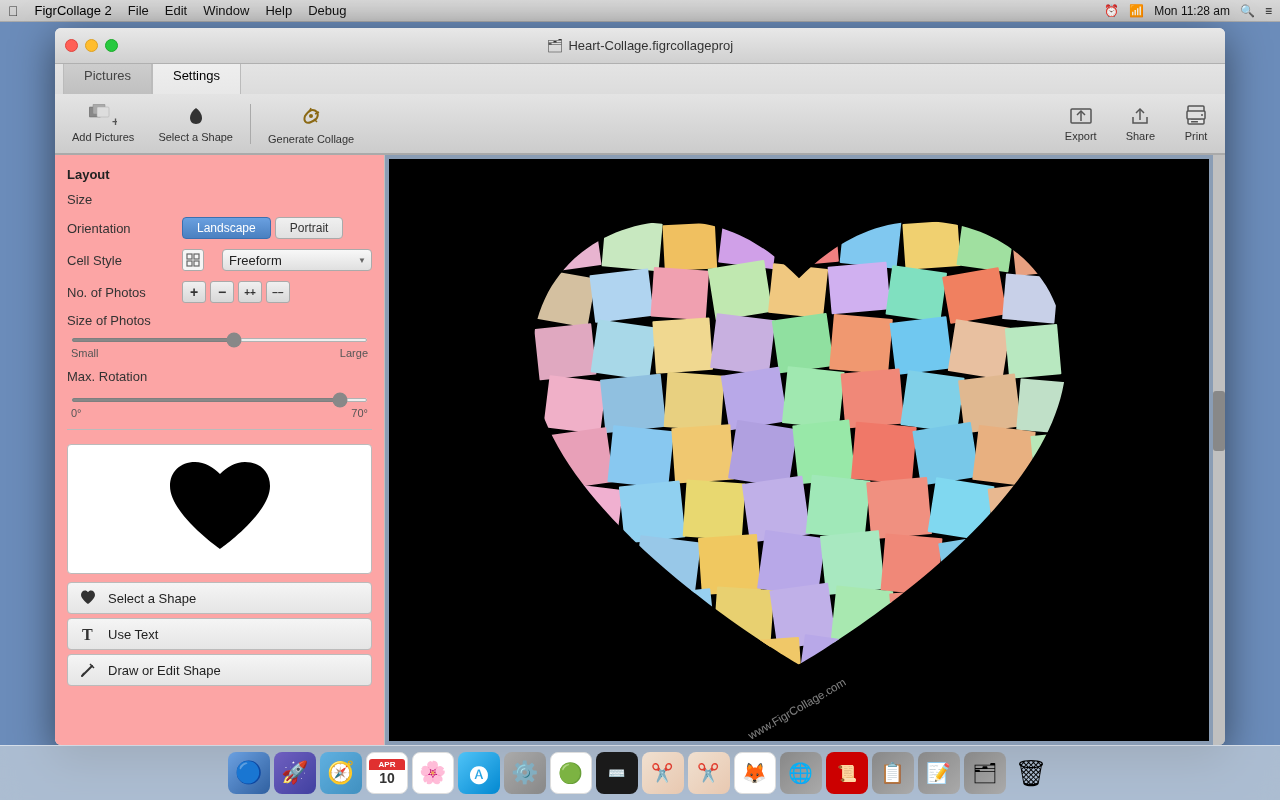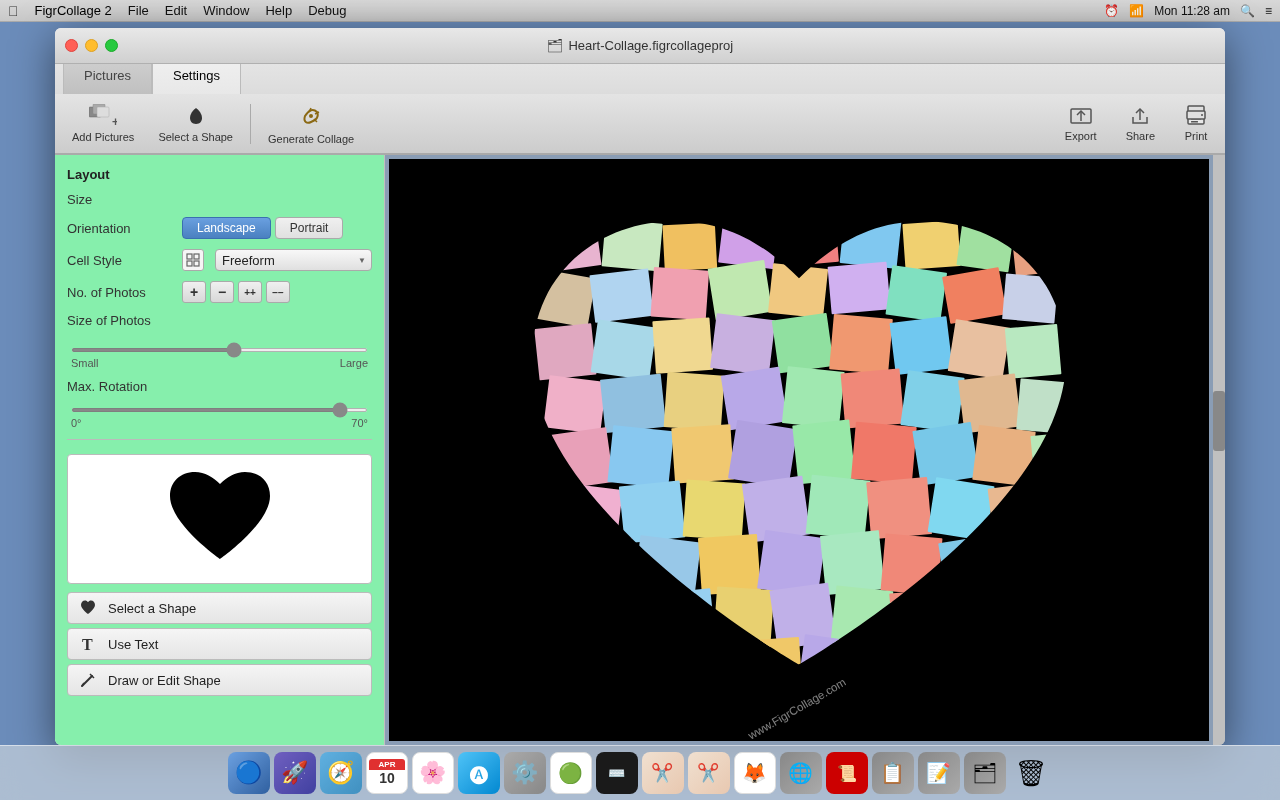--- a/index.html
+++ b/index.html
@@ -152,21 +152,21 @@
     .main-content {
       display: flex;
       flex: 1;
       overflow: hidden;
     }
 
     
     .sidebar {
       width: 330px;
       min-width: 330px;
-      background: #86efac;
+      background: #fca5a5;
       border-right: 1px solid #c0c0c0;
       overflow-y: auto;
       padding: 12px;
     }
 
     .section-title {
       font-size: 13px;
       font-weight: 600;
       color: #222;
       margin-bottom: 10px;
@@ -232,21 +232,21 @@
     }
     .ori-btn-inactive {
       background: linear-gradient(to bottom, #f0f0f0, #e0e0e0);
       color: #333;
     }
 
     
     .cell-style-row {
       display: flex;
       align-items: center;
-      gap: 11px;
+      gap: 18px;
       flex: 1;
     }
     .cell-icon {
       width: 22px;
       height: 22px;
       border: 1px solid #aaa;
       border-radius: 3px;
       background: #f5f5f5;
       display: flex;
       align-items: center;
@@ -609,21 +609,21 @@
           <div class="form-label">No. of Photos</div>
           <div class="photos-controls">
             <button class="photos-btn">+</button>
             <button class="photos-btn">−</button>
             <button class="photos-btn" style="font-size:10px;">++</button>
             <button class="photos-btn" style="font-size:10px;">−−</button>
           </div>
         </div>
 
         <div class="form-row" style="align-items: flex-start; flex-direction: column;">
-          <div class="form-label" style="width:100%; margin-bottom: 12px;">Size of Photos</div>
+          <div class="form-label" style="width:100%; margin-bottom: 2px;">Size of Photos</div>
           <div style="width:100%; padding: 0 4px;">
             <input type="range" min="0" max="100" value="55" style="width: 100%;">
             <div class="slider-row-labels">
               <span>Small</span>
               <span>Large</span>
             </div>
           </div>
         </div>
 
         <div class="form-row" style="align-items: flex-start; flex-direction: column;">

